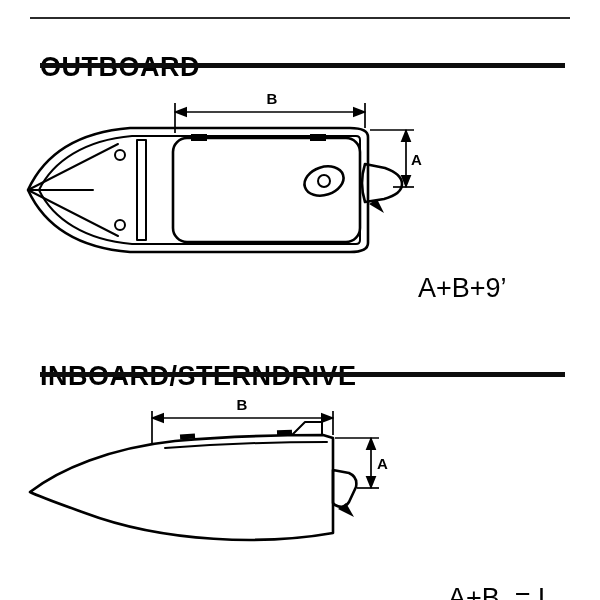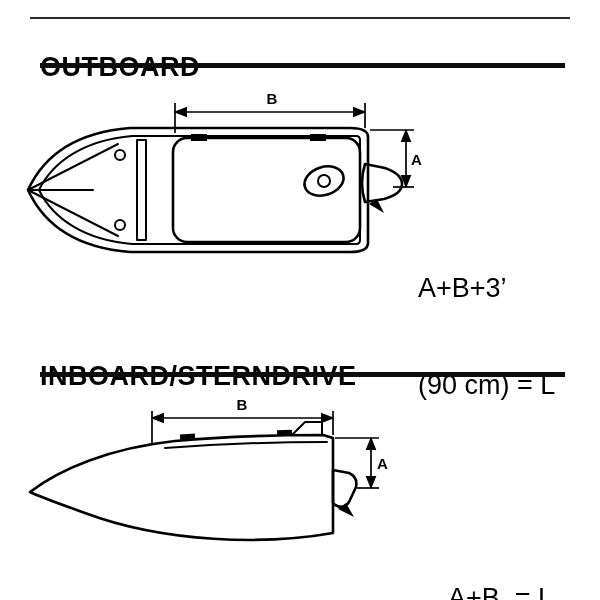--- a/index.html
+++ b/index.html
@@ -67,22 +67,21 @@
 
     <g>
       <path class="dim" d="M355,45 L399,45"></path>
       <path class="dim" d="M378,102 L399,102"></path>
       <line class="dim" x1="391" y1="45" x2="391" y2="102" marker-start="url(#arrow1)" marker-end="url(#arrow1)"></line>
       <text x="396" y="80">A</text>
     </g>
   </svg>
 
   <div class="formula" id="formula-1">
-    <div>A+B+3’</div>
-    <div>(90 cm) = L</div>
+    <div>A+B+9’</div>
   </div>
 
   <h2 class="title" id="title-2">INBOARD/STERNDRIVE</h2>
   <div class="rule" id="rule-2"></div>
 
   <svg class="diag" id="diagram-2" width="380" height="185" viewBox="0 0 380 185">
     <defs>
       <marker id="arrow2" viewBox="0 0 10 10" refX="9" refY="5" markerWidth="8" markerHeight="8" orient="auto-start-reverse">
           <path d="M0,1 L10,5 L0,9 Z" fill="#000"></path>
         </marker>

